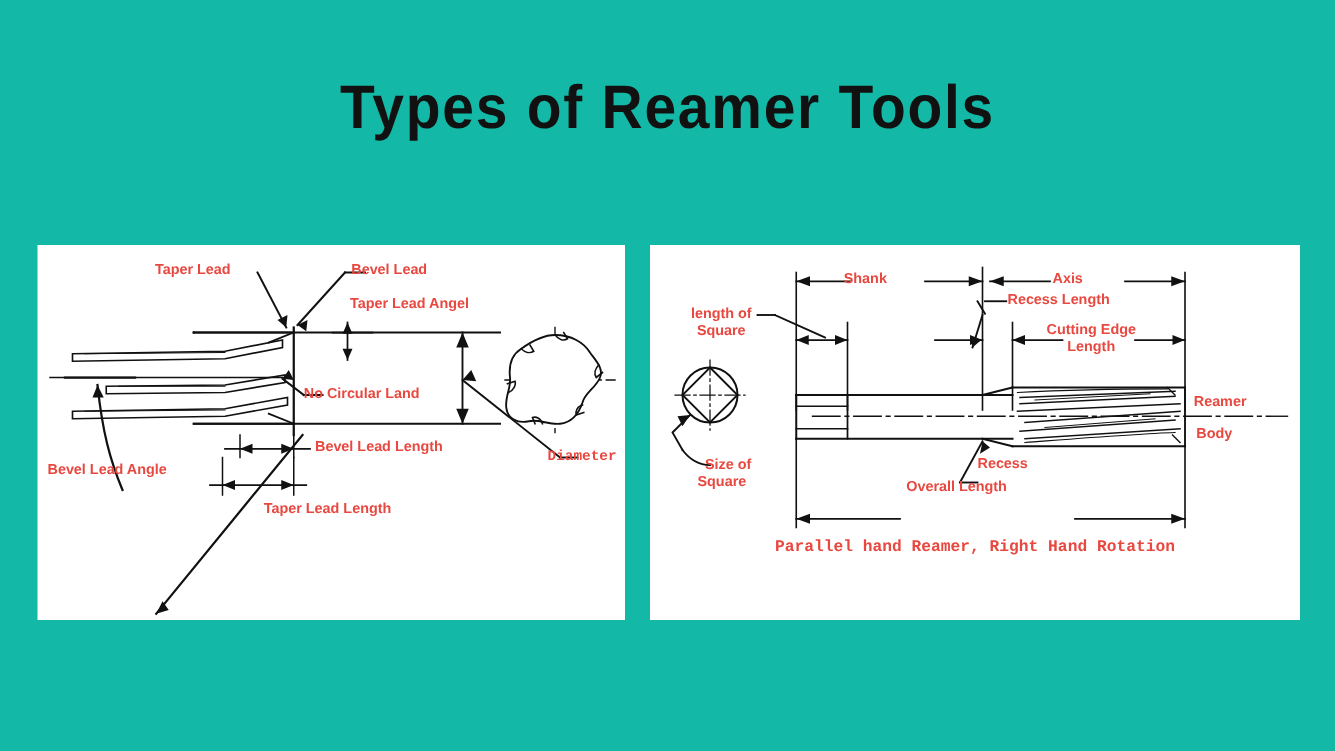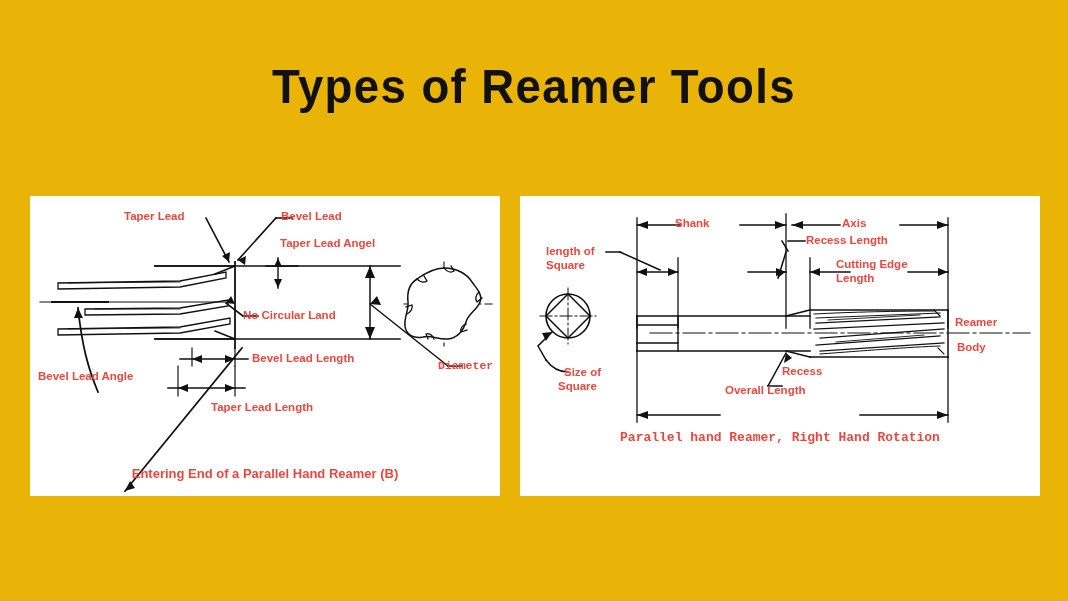--- a/index.html
+++ b/index.html
@@ -1,21 +1,21 @@
 <!DOCTYPE html>
 <html><head>
 <meta charset="utf-8">
 <style>
   html,body{margin:0;padding:0;}
   body{
     width:1068px;height:601px;background:#ffffff;
     font-family:"Liberation Sans", sans-serif;
     overflow:hidden;position:relative;
   }
-  #page{position:relative;width:1068px;height:601px;background:#eab308;}
+  #page{position:relative;width:1068px;height:601px;background:#14b8a6;}
 
   
   .title{
     position:absolute;left:0;top:58px;width:1068px;
     text-align:center;
     font-family:"Liberation Sans", sans-serif;
     font-weight:bold;
     font-size:49px;
     letter-spacing:1.5px;
     color:#111111;
@@ -34,21 +34,21 @@
 
   .lbl{
     position:absolute;
     color:#e8483f;
     font-family:"Liberation Sans", sans-serif;
     font-weight:bold;
     font-size:11.5px;
     line-height:13.5px;
     white-space:nowrap;
   }
-  .lbl.c{text-align:left;}
+  .lbl.c{text-align:center;}
   .caption{
     position:absolute;
     color:#e8483f;
     font-family:"Liberation Sans", sans-serif;
     font-weight:bold;
     font-size:13px;
     line-height:19px;
     text-align:center;
     white-space:nowrap;
   }
@@ -167,21 +167,20 @@
 
     <div class="lbl" style="left:94px;top:14px;">Taper Lead</div>
     <div class="lbl" style="left:251px;top:14px;">Bevel Lead</div>
     <div class="lbl" style="left:250px;top:41px;">Taper Lead Angel</div>
     <div class="lbl" style="left:213px;top:113px;">No Circular Land</div>
     <div class="lbl" style="left:222px;top:156px;">Bevel Lead Length</div>
     <div class="lbl" style="left:181px;top:205px;">Taper Lead Length</div>
     <div class="lbl" style="left:8px;top:174px;">Bevel Lead Angle</div>
     <div class="lbl" style="left:408px;top:163px;font-family:Liberation Mono, monospace;">Diameter</div>
 
-    <div class="caption" style="left:0px;top:268px;width:470px;">Entering End of a Parallel Hand Reamer (B)</div>
   </div>
 
   <div class="panel" id="panel-right">
 
     <svg width="520" height="300" viewBox="0 0 520 300">
       <g stroke="#111111" fill="none" stroke-width="1.6" stroke-linecap="square">
 
         <g>
           <line x1="117" y1="22" x2="117" y2="132" stroke-width="1.3"></line>
           <line x1="266" y1="18" x2="266" y2="132" stroke-width="1.3"></line>

